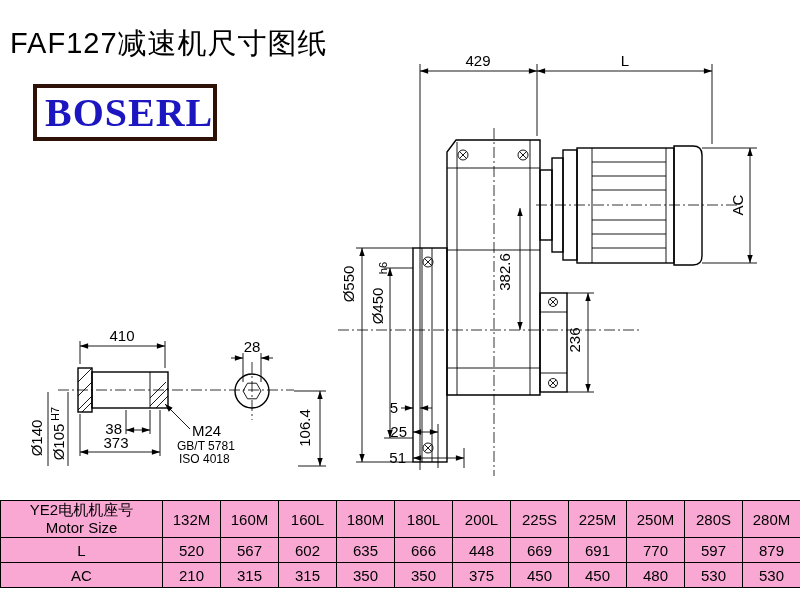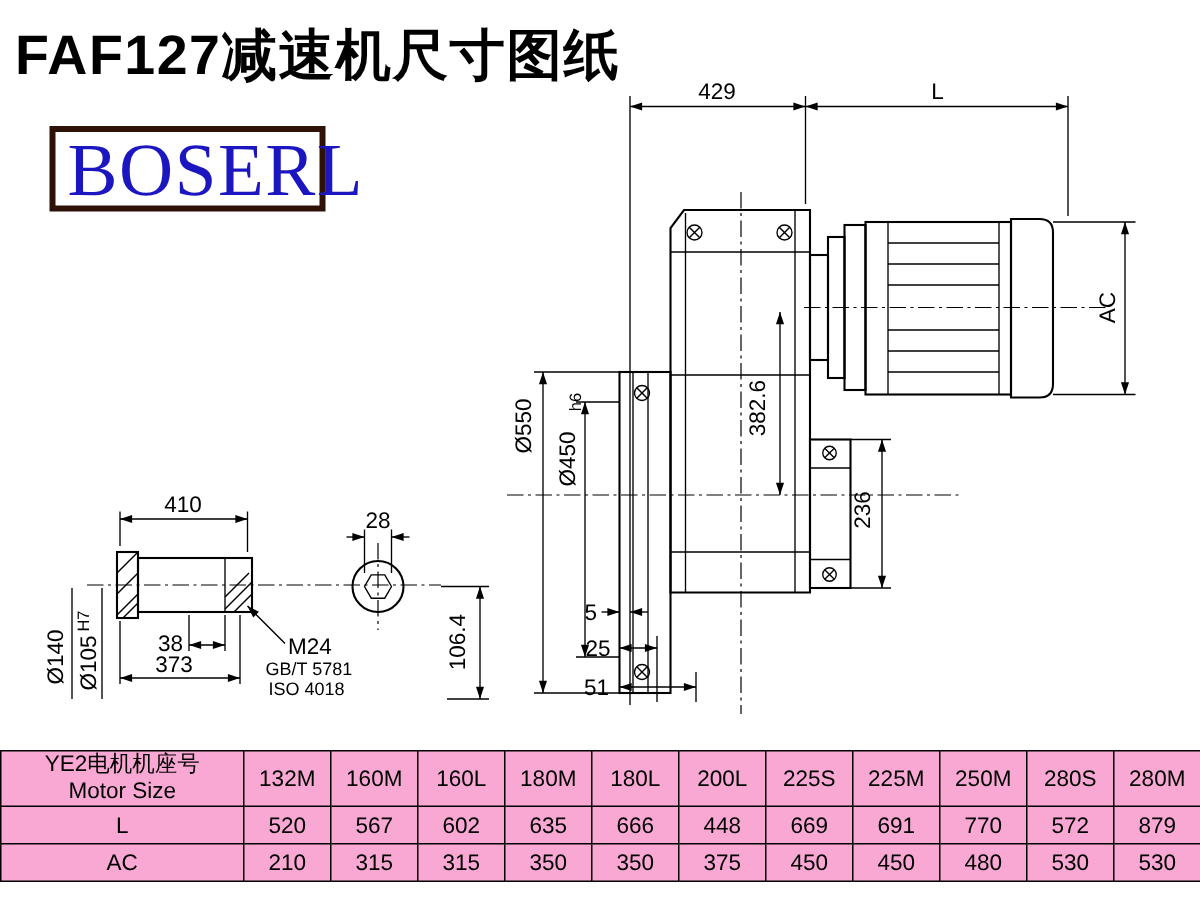--- a/index.html
+++ b/index.html
@@ -1,24 +1,24 @@
 <!DOCTYPE html>
 <html><head>
 <meta charset="utf-8">
 <style>
   *{margin:0;padding:0;box-sizing:border-box}
   html,body{width:800px;height:614px;background:#fff;overflow:hidden}
   body{font-family:"Liberation Sans",sans-serif;color:#000;position:relative}
   .page{position:relative;width:800px;height:614px;background:#fff}
 
-  .title{position:absolute;left:10px;top:12px;font-size:37px;font-weight:bold;letter-spacing:1px;white-space:nowrap}
+  .title{position:absolute;left:10px;top:24px;font-size:29px;font-weight:normal;letter-spacing:1px;white-space:nowrap}
 
   .logo-box{position:absolute;left:33px;top:84px;width:184px;height:57px;border:4px solid #2e1208;
             display:flex;align-items:center;justify-content:flex-start;padding-left:8px;background:#fff}
-  .logo-box span{font-family:"Liberation Serif",serif;font-weight:normal;font-size:50px;color:#1c16c0;letter-spacing:1px;line-height:1}
+  .logo-box span{font-family:"Liberation Serif",serif;font-weight:bold;font-size:40px;color:#1c16c0;letter-spacing:1px;line-height:1}
 
   svg.drawing{position:absolute;left:0;top:0}
   svg text{font-family:"Liberation Sans",sans-serif;fill:#000}
   .ol{fill:none;stroke:#000;stroke-width:1.4}
   .thin{fill:none;stroke:#000;stroke-width:0.9}
   .cl{fill:none;stroke:#000;stroke-width:0.8;stroke-dasharray:11 3 2 3}
   .dim{fill:none;stroke:#000;stroke-width:0.9;marker-start:url(#ar);marker-end:url(#ar)}
   .dimend{fill:none;stroke:#000;stroke-width:0.9;marker-end:url(#ar)}
   .dtext{font-size:15px}
   .stext{font-size:12px}
@@ -284,21 +284,21 @@
         <th>L</th>
         <td>520</td>
         <td>567</td>
         <td>602</td>
         <td>635</td>
         <td>666</td>
         <td>448</td>
         <td>669</td>
         <td>691</td>
         <td>770</td>
-        <td>572</td>
+        <td>597</td>
         <td>879</td>
       </tr>
       <tr class="r-data">
         <th>AC</th>
         <td>210</td>
         <td>315</td>
         <td>315</td>
         <td>350</td>
         <td>350</td>
         <td>375</td>

